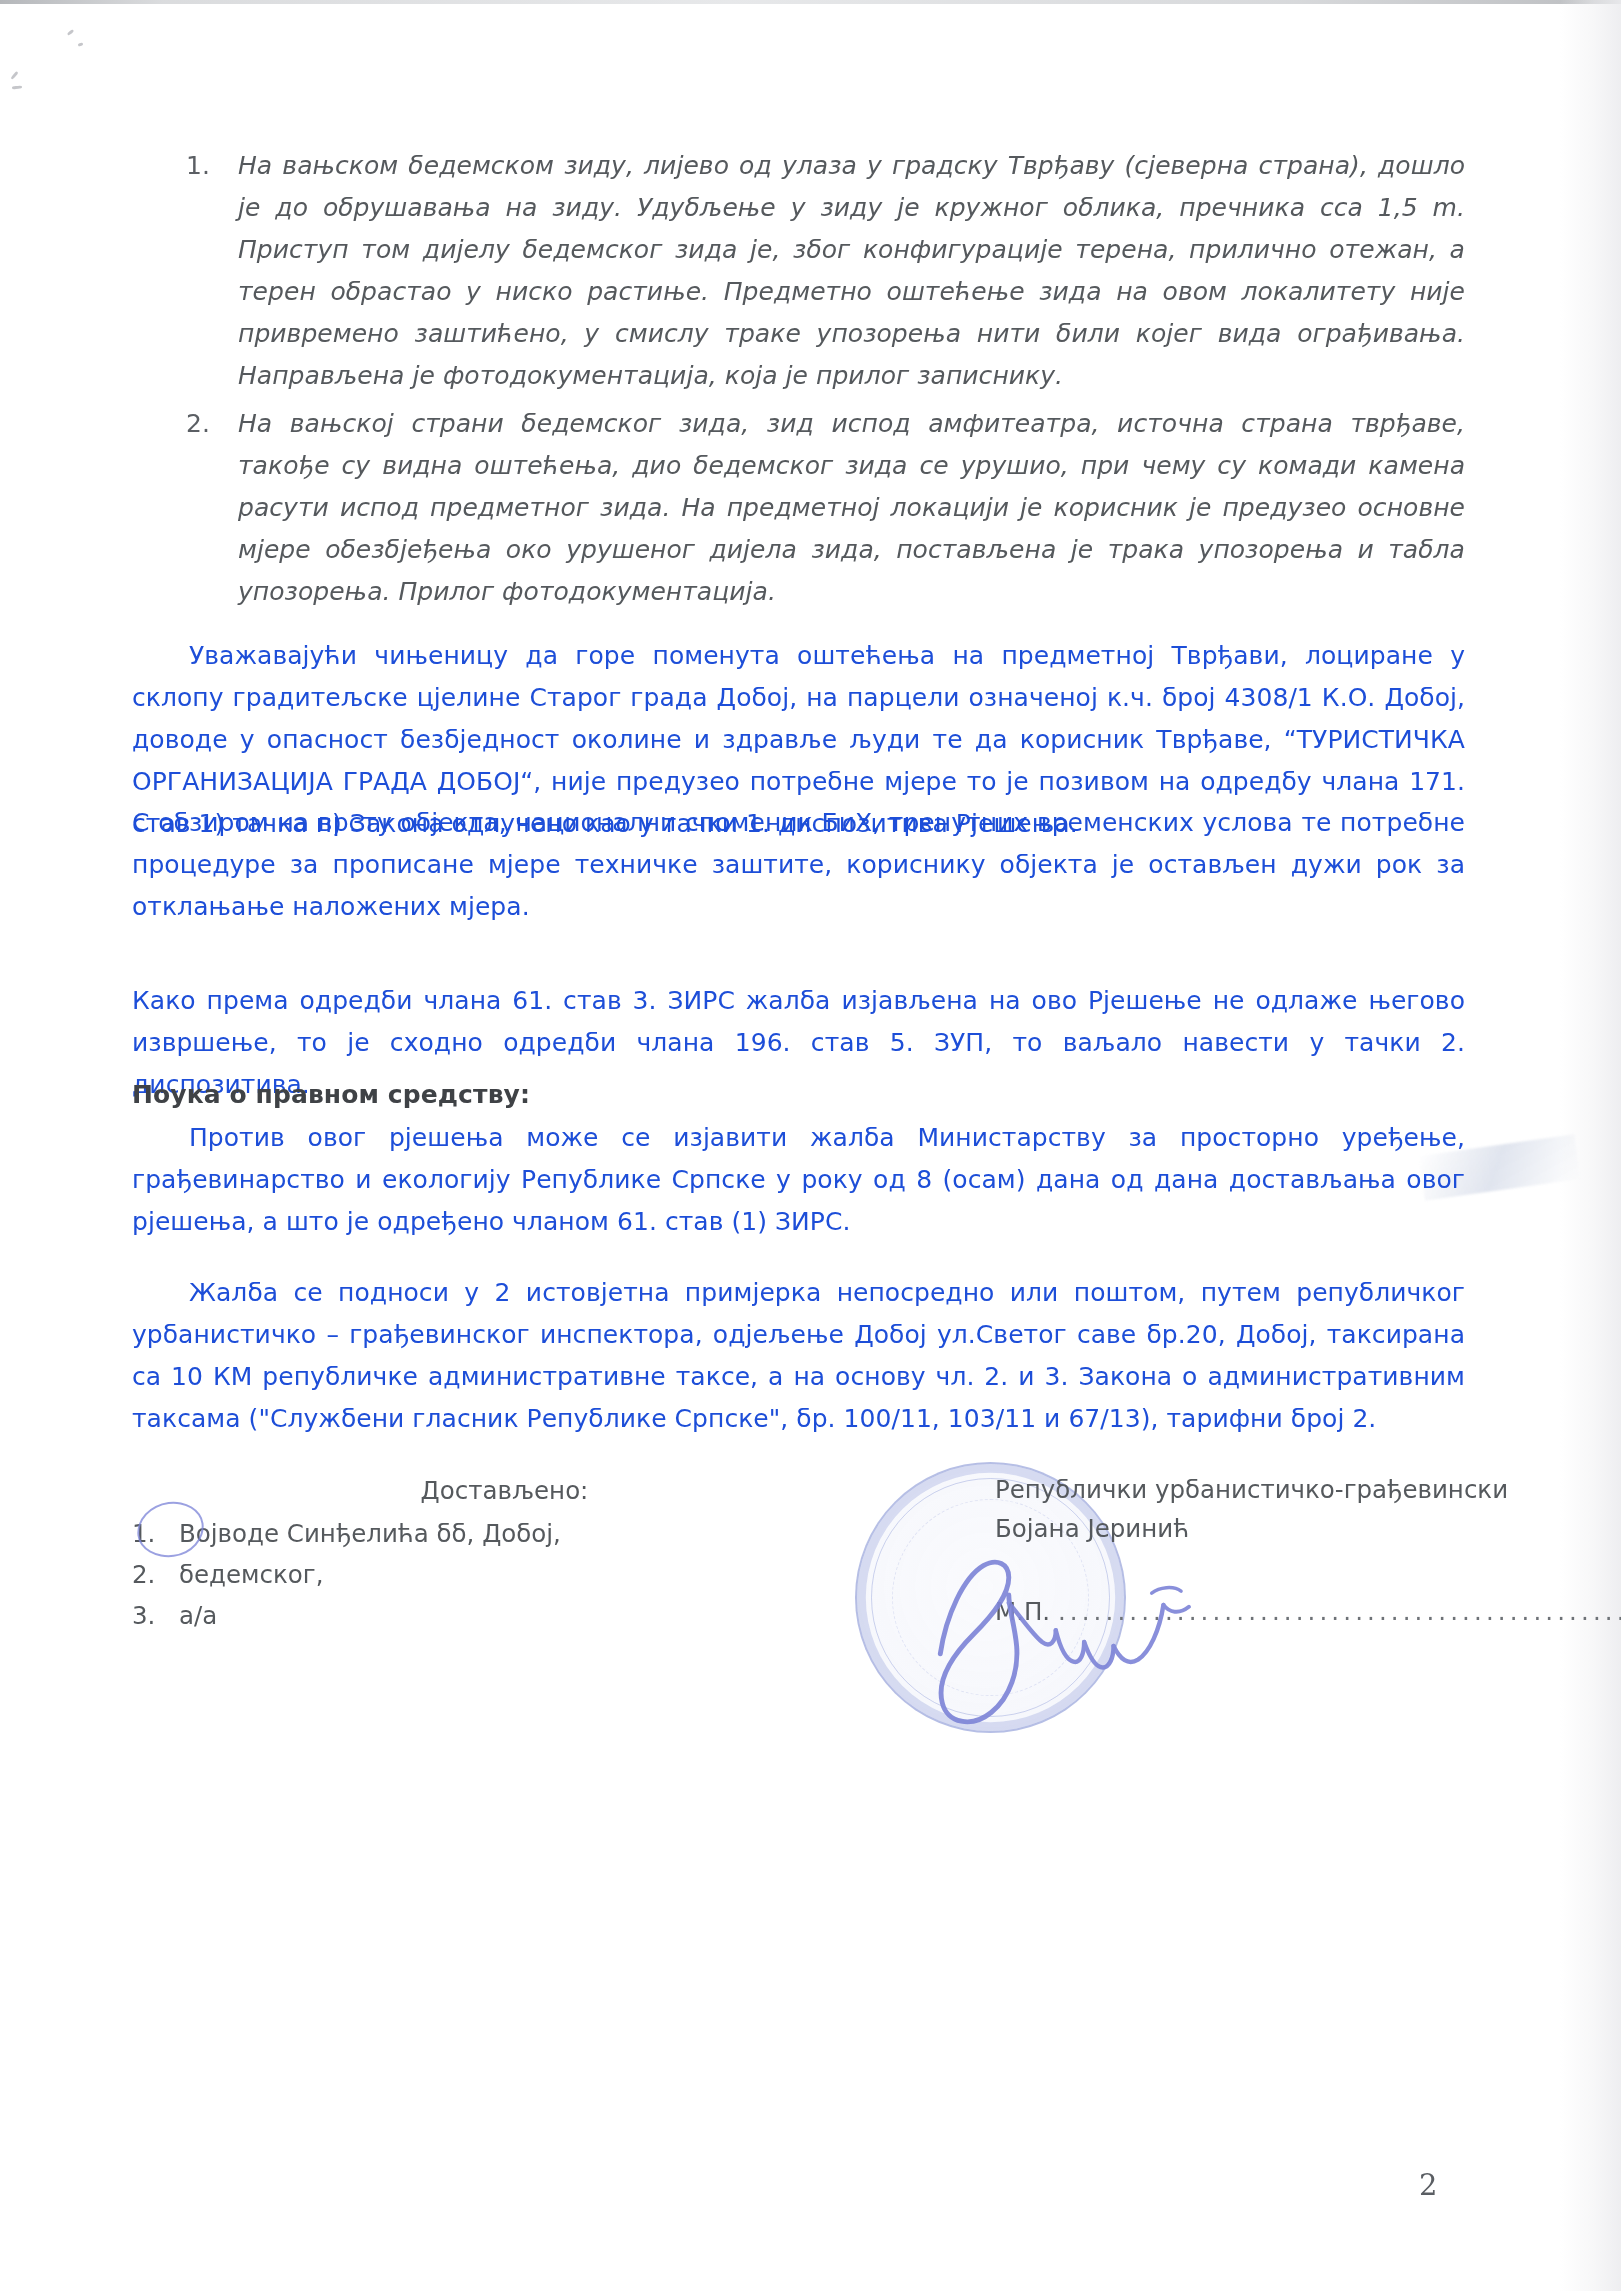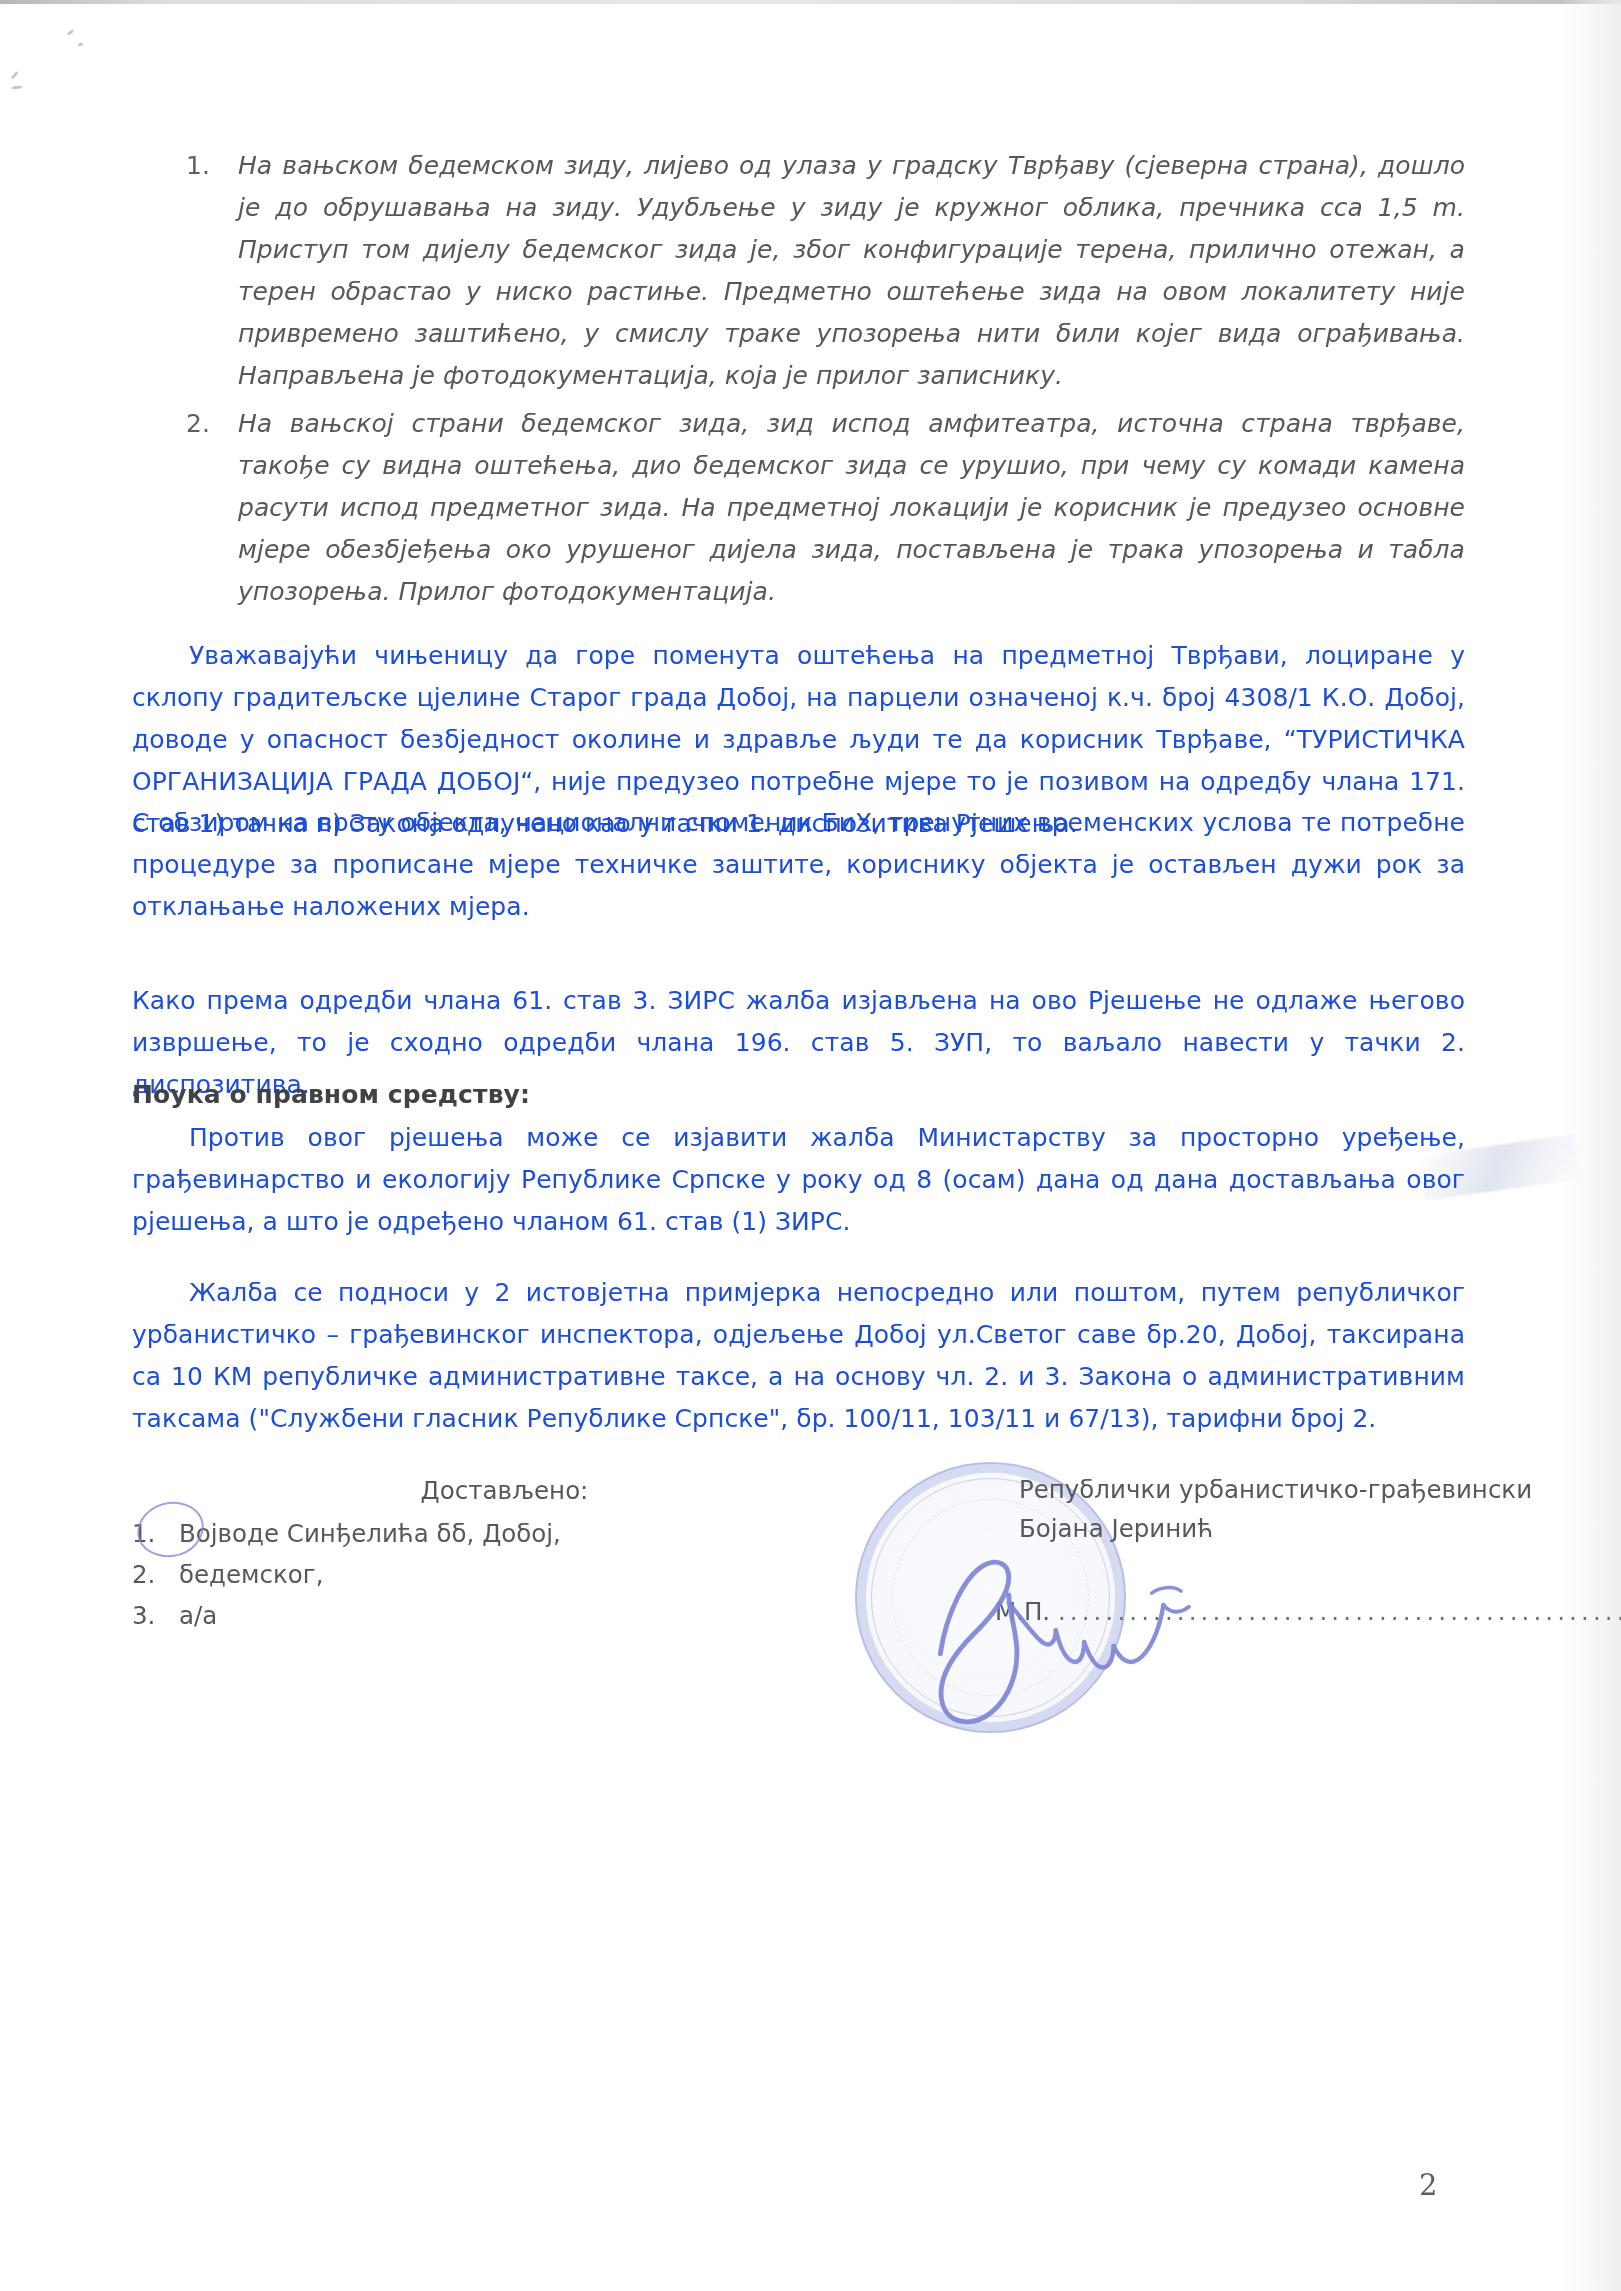--- a/index.html
+++ b/index.html
@@ -192,21 +192,21 @@
   .signature {
     position: absolute;
     left: 863px;
     top: 0;
     width: 490px;
     font-size: 24.5px;
     line-height: 39px;
     color: #55595d;
     z-index: 3;
   }
-  .signature .sline { display: block; white-space: nowrap; margin-left: 24px; }
+  .signature .sline { display: block; white-space: nowrap; }
   .signature .mp-row {
     display: block;
     margin-top: 44px;
     white-space: nowrap;
   }
   .signature .mp-dots {
     letter-spacing: 4.1px;
     color: #6e7277;
   }
 

